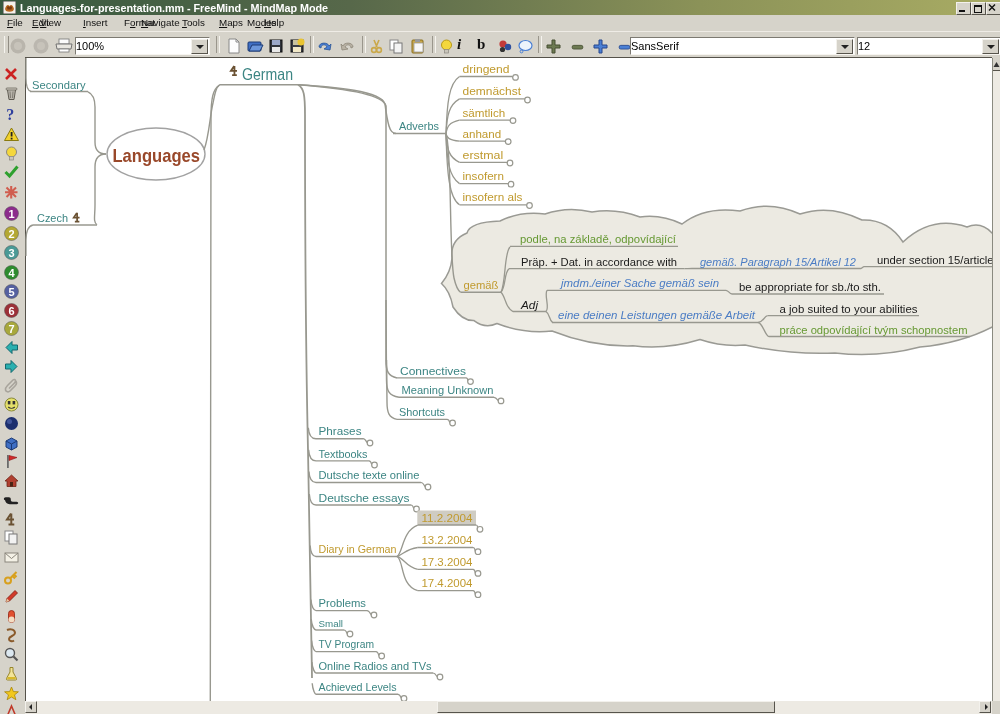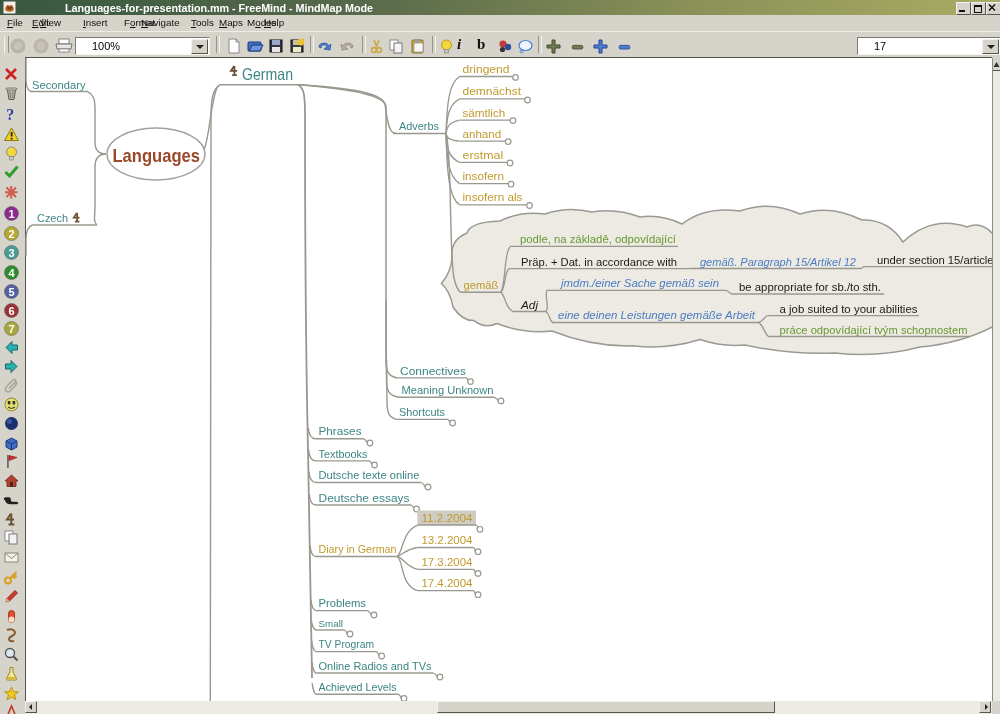--- a/index.html
+++ b/index.html
@@ -1,35 +1,35 @@
 <!DOCTYPE html>
 <html><head><meta charset="utf-8">
 <style>
 html,body{margin:0;padding:0;}
 body{width:1000px;height:714px;position:relative;overflow:hidden;
   font-family:"Liberation Sans",sans-serif;background:#D6D3CA;}
 .abs{position:absolute;}
 #titlebar{left:0;top:0;width:1000px;height:15px;
   background:linear-gradient(90deg,#37593F 0%,#57684A 35%,#8B9258 70%,#A9AC64 100%);}
-#titletxt{left:20px;top:2px;font-size:10.8px;font-weight:bold;color:#fff;letter-spacing:-0.05px;margin-left:45px;}
+#titletxt{left:20px;top:2px;font-size:10.8px;font-weight:bold;color:#fff;letter-spacing:-0.05px;}
 .winbtn{top:2px;width:13px;height:11px;background:#D6D3CA;
   border-top:1px solid #f3f1ec;border-left:1px solid #f3f1ec;
   border-right:1px solid #57544c;border-bottom:1px solid #57544c;}
 #menubar{left:0;top:15px;width:1000px;height:16px;background:#D6D3CA;}
 .mi{position:absolute;top:2px;font-size:9.8px;color:#111;}
 .mi u{text-decoration:underline;}
 #toolbar{left:0;top:31px;width:1000px;height:26px;background:#D6D3CA;
   border-top:1px solid #efece6;box-sizing:border-box;}
 .sep{position:absolute;top:4px;width:2px;height:17px;
   border-left:1px solid #9a968c;border-right:1px solid #f5f3ee;}
 .combo{position:absolute;height:16px;background:#fff;
   border-top:1px solid #7d7a72;border-left:1px solid #7d7a72;
   border-bottom:1px solid #f7f5f0;border-right:1px solid #f7f5f0;
   font-size:11px;color:#000;}
-.combo .ct{position:absolute;left:16px;top:2px;}
+.combo .ct{position:absolute;left:0;top:2px;}
 .cbtn{position:absolute;right:1px;top:1px;width:15px;height:13px;background:#D6D3CA;
   border-top:1px solid #f3f1ec;border-left:1px solid #f3f1ec;
   border-right:1px solid #57544c;border-bottom:1px solid #57544c;}
 .cbtn:after{content:"";position:absolute;left:4px;top:5px;border:4px solid transparent;
   border-top:4px solid #222;border-bottom:none;}
 #lefticons{left:0;top:57px;width:25px;height:657px;background:#D6D3CA;}
 #scroll{left:25px;top:701px;width:967px;height:13px;background:#EDEAE3;}
 .sbtn{position:absolute;width:12px;height:12px;background:#D6D3CA;
   border-top:1px solid #f3f1ec;border-left:1px solid #f3f1ec;
   border-right:1px solid #57544c;border-bottom:1px solid #57544c;box-sizing:border-box;}
@@ -56,21 +56,21 @@
       <path d="M2,1.5 L8,7.5 M8,1.5 L2,7.5" stroke="#111" stroke-width="1.4"></path>
     </svg>
   </div>
 <div class="abs" id="menubar">
 <span class="mi" style="left:7px"><u>F</u>ile</span>
 <span class="mi" style="left:32px"><u>E</u>dit</span>
 <span class="mi" style="left:40px"><u>V</u>iew</span>
 <span class="mi" style="left:83px"><u>I</u>nsert</span>
 <span class="mi" style="left:124px">F<u>o</u>rmat</span>
 <span class="mi" style="left:141px"><u>N</u>avigate</span>
-<span class="mi" style="left:191px"><u>T</u>ools</span>
+<span class="mi" style="left:182px"><u>T</u>ools</span>
 <span class="mi" style="left:219px"><u>M</u>aps</span>
 <span class="mi" style="left:247px">M<u>o</u>des</span>
 <span class="mi" style="left:264px"><u>H</u>elp</span>
 </div>
 <div class="abs" id="toolbar">
 <div class="abs" style="left:4px;top:4px;width:3px;height:17px;border-left:1px solid #f5f3ee;border-right:1px solid #918d84"></div>
 <svg class="abs" style="left:10px;top:6px" width="44" height="17">
       <circle cx="8" cy="8" r="7.5" fill="#b9b5ac"></circle>
       <circle cx="8" cy="8" r="4" fill="#c7c3ba"></circle>
       <circle cx="31" cy="8" r="7.5" fill="#b4b0a7" opacity="0.8"></circle>
@@ -149,22 +149,26 @@
     </svg>
 <svg class="abs" style="left:569px;top:8px" width="17" height="14" viewBox="0 0 17 17">
       <rect x="2" y="6.5" width="13" height="4.5" rx="2" fill="#6d7a52" stroke="#474f33" stroke-width="1"></rect>
     </svg>
 <svg class="abs" style="left:592px;top:6px" width="17" height="17" viewBox="0 0 17 17">
       <path d="M7,2 L10,2 L10,7 L15,7 L15,10 L10,10 L10,15 L7,15 L7,10 L2,10 L2,7 L7,7 Z" fill="#4a7fd4" stroke="#27478c" stroke-width="1"></path>
     </svg>
 <svg class="abs" style="left:616px;top:8px" width="17" height="14" viewBox="0 0 17 17">
       <rect x="2" y="6.5" width="13" height="4.5" rx="2" fill="#4a7fd4" stroke="#27478c" stroke-width="1"></rect>
     </svg>
+<div class="combo" style="left:630px;top:5px;width:223px">
+      <span class="ct">SansSerif</span>
+      <div class="cbtn"></div>
+    </div>
 <div class="combo" style="left:857px;top:5px;width:142px">
-      <span class="ct">17</span>
+      <span class="ct">12</span>
       <div class="cbtn"></div>
     </div>
 </div>
 <div class="abs" id="lefticons">
 <svg class="abs" style="left:3px;top:9px" width="17" height="17" viewBox="0 0 17 17">
       <path d="M3,3 L13,13 M13,3 L3,13" stroke="#cc2222" stroke-width="2.6"></path>
     </svg>
 <svg class="abs" style="left:3px;top:28px" width="17" height="17" viewBox="0 0 17 17">
       <path d="M4.5,5 L6,14.5 L11,14.5 L12.5,5" fill="#b9b5ac" stroke="#5f5b52" stroke-width="1"></path>
       <rect x="3" y="3" width="11" height="2" rx="1" fill="#ccc8bf" stroke="#5f5b52" stroke-width="0.7"></rect>

